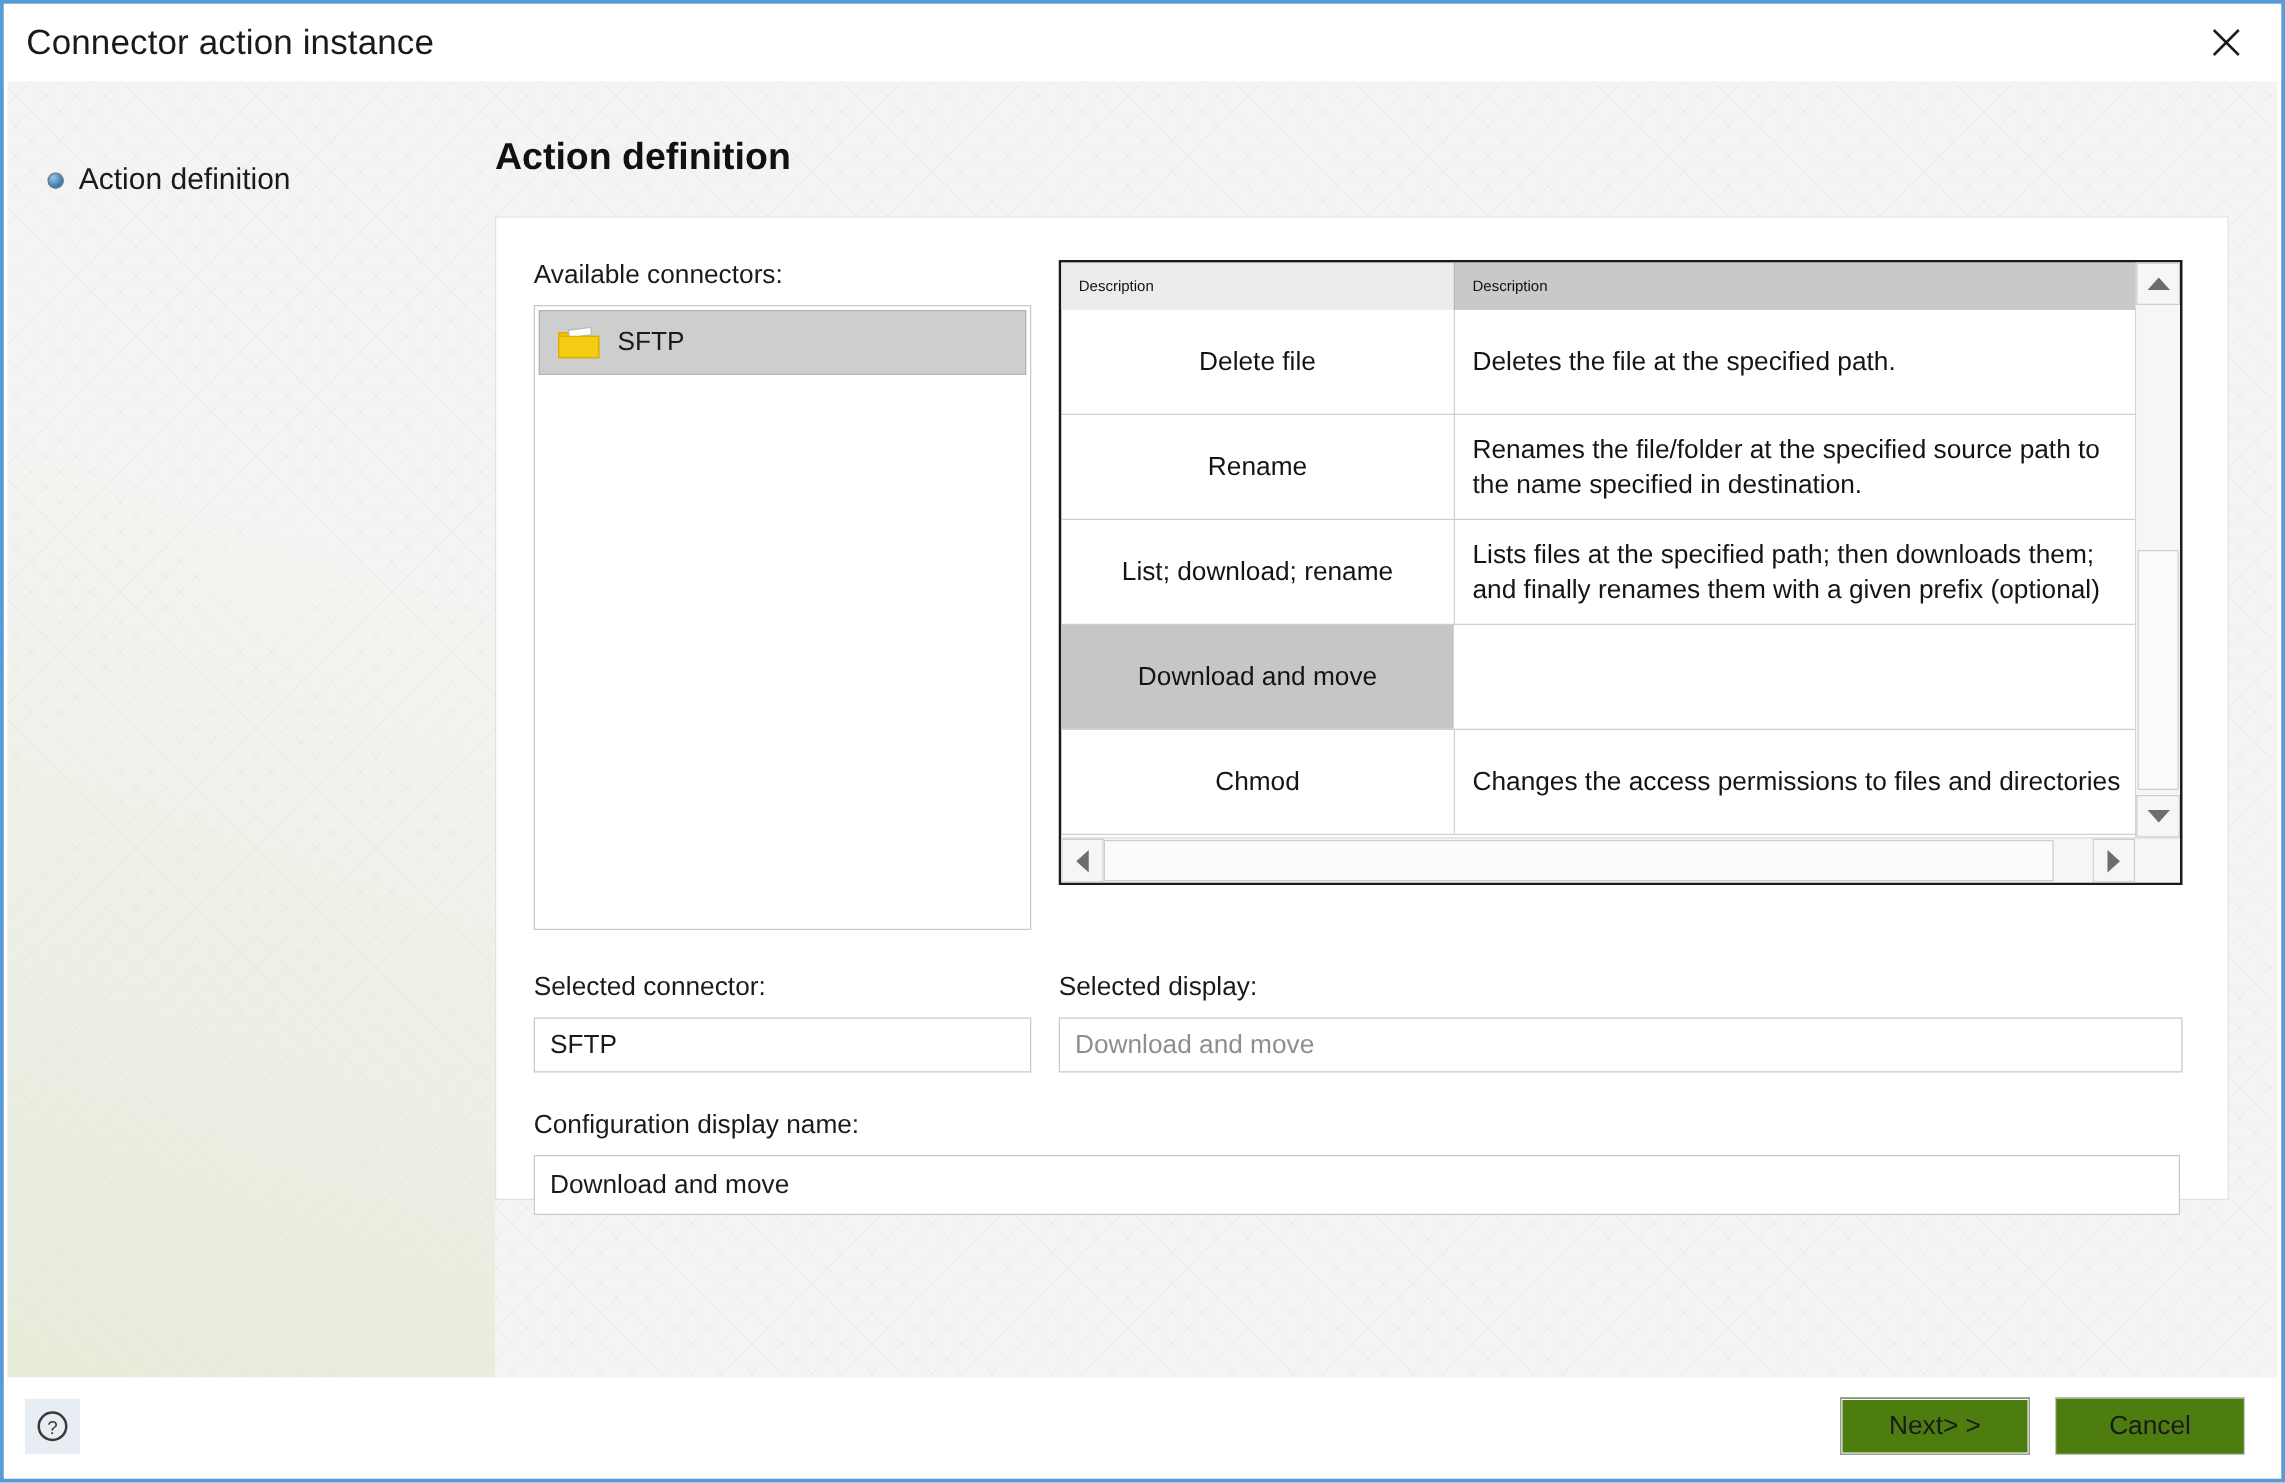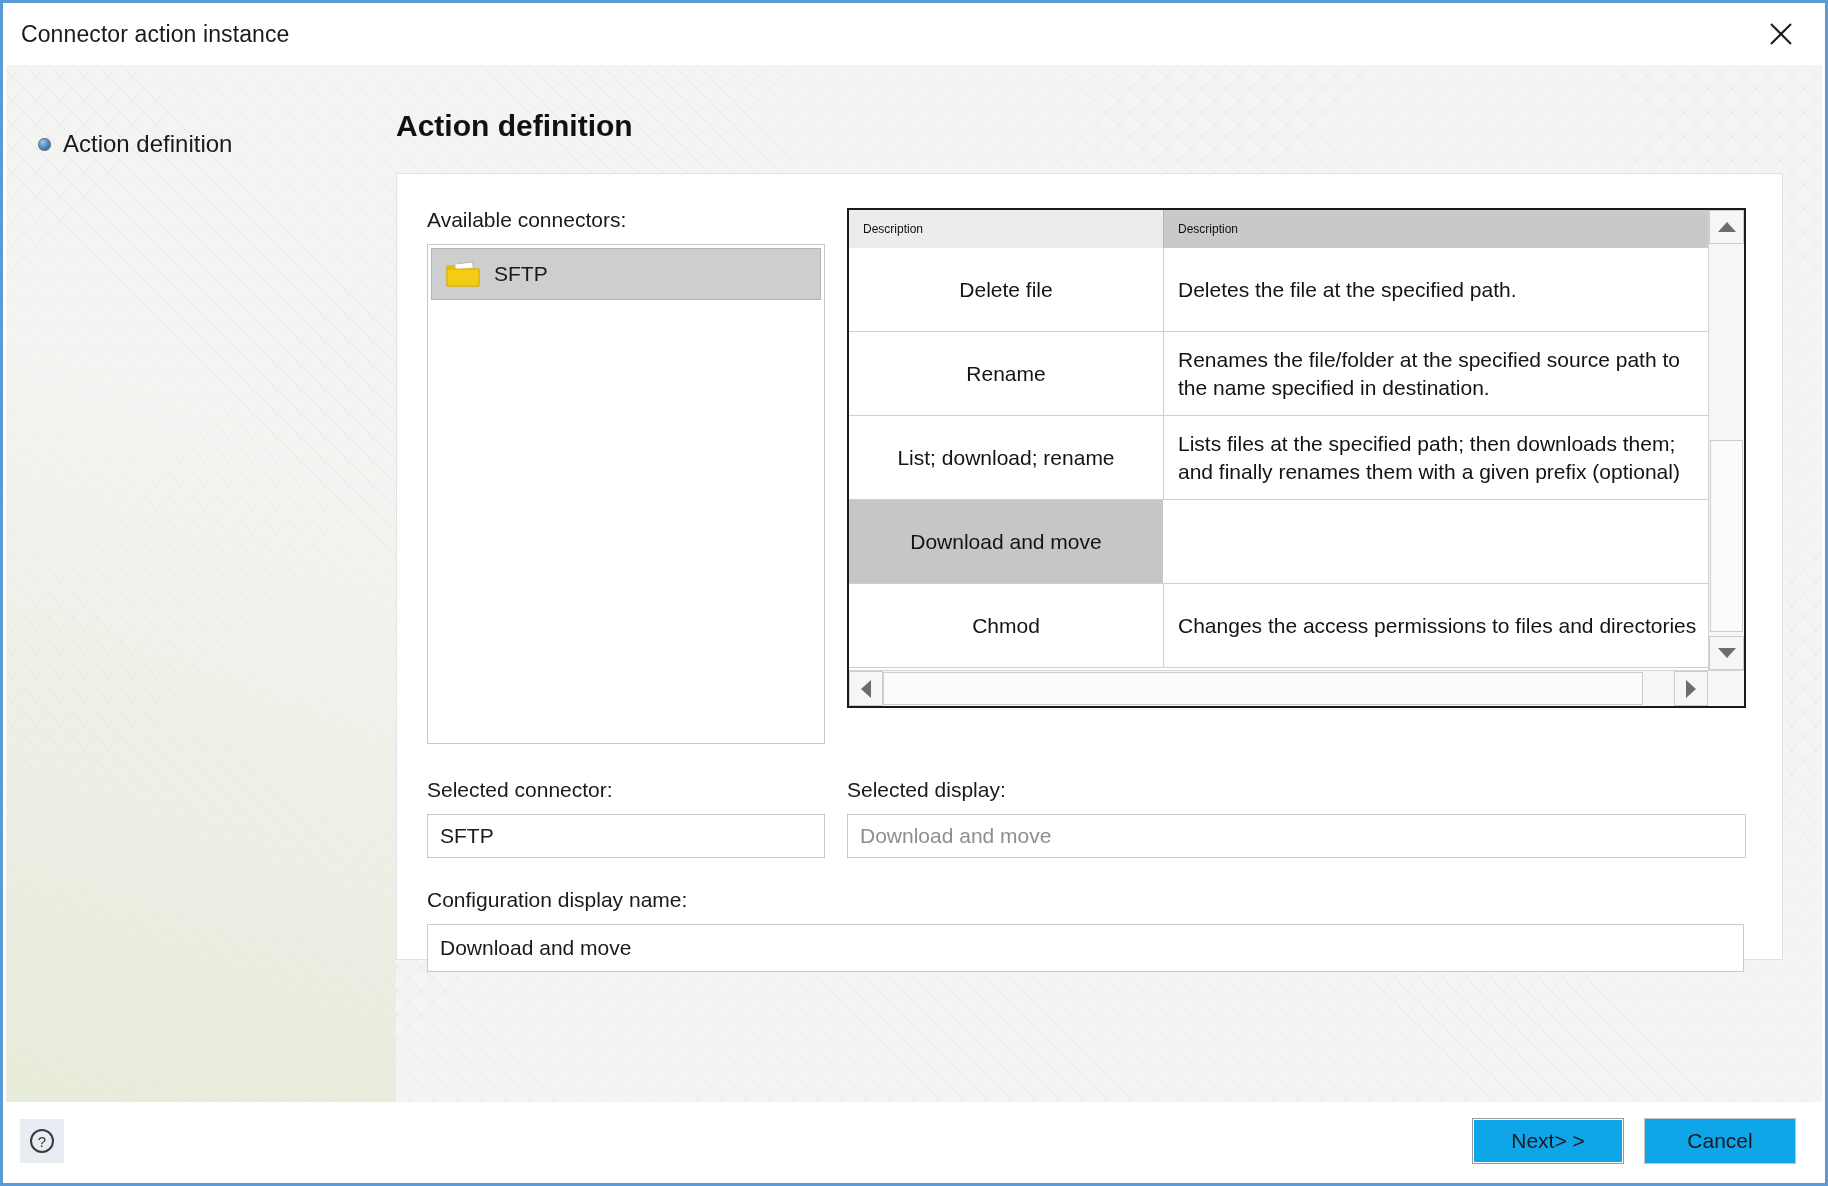--- a/index.html
+++ b/index.html
@@ -20,21 +20,21 @@
     height: 62px;
     background: #ffffff;
     display: flex;
     align-items: center;
     justify-content: space-between;
     padding: 0 18px 0 18px;
     position: relative;
     z-index: 5;
   }
   .titlebar-text {
-    font-size: 23px;
+    font-size: 28px;
     color: #1a1a1a;
     letter-spacing: .1px;
   }
   .close-btn {
     width: 52px; height: 46px;
     display: flex; align-items: center; justify-content: center;
     cursor: pointer;
     color: #1a1a1a;
   }
   .close-btn svg { display:block; }
@@ -288,21 +288,21 @@
   }
   .help-btn {
     width: 44px; height: 44px;
     background: #e7edf3;
     display: flex; align-items: center; justify-content: center;
     cursor: pointer;
   }
   .footer-buttons { display: flex; gap: 20px; }
   .btn {
     width: 152px; height: 46px;
-    background: #0ea5e9;
+    background: #4d7c0f;
     border: 1px solid #c3c3c3;
     font-size: 21px;
     color: #1a1a1a;
     display: flex; align-items: center; justify-content: center;
     cursor: pointer;
     font-family: "Liberation Sans", sans-serif;
   }
   .btn.default { border-color: #9a9a9a; box-shadow: 0 0 0 1px #ffffff inset; }
 </style>
 </head>

